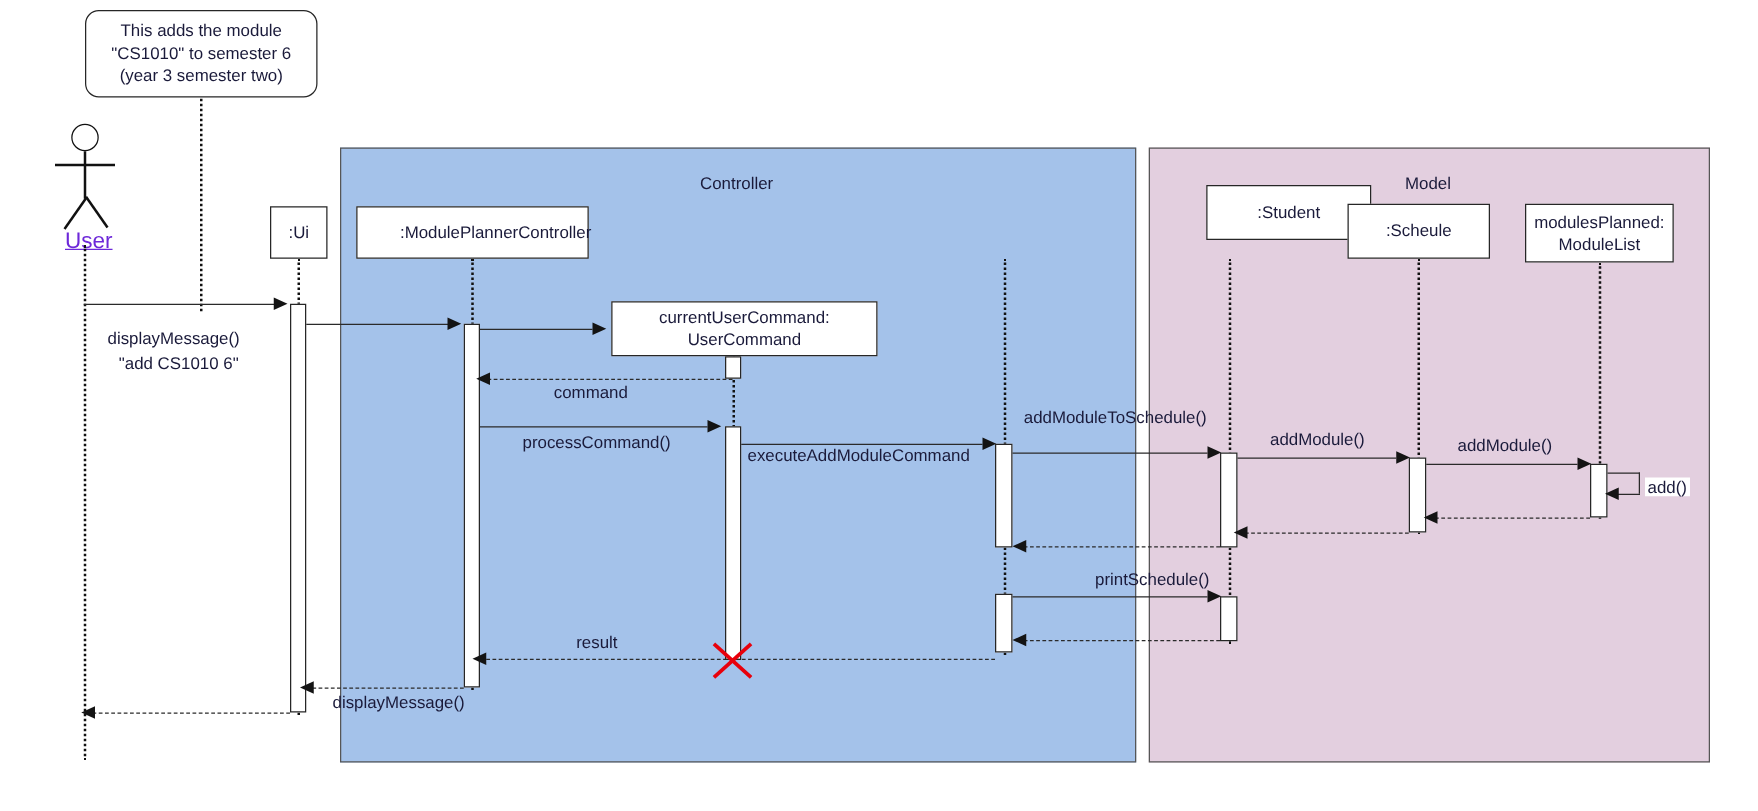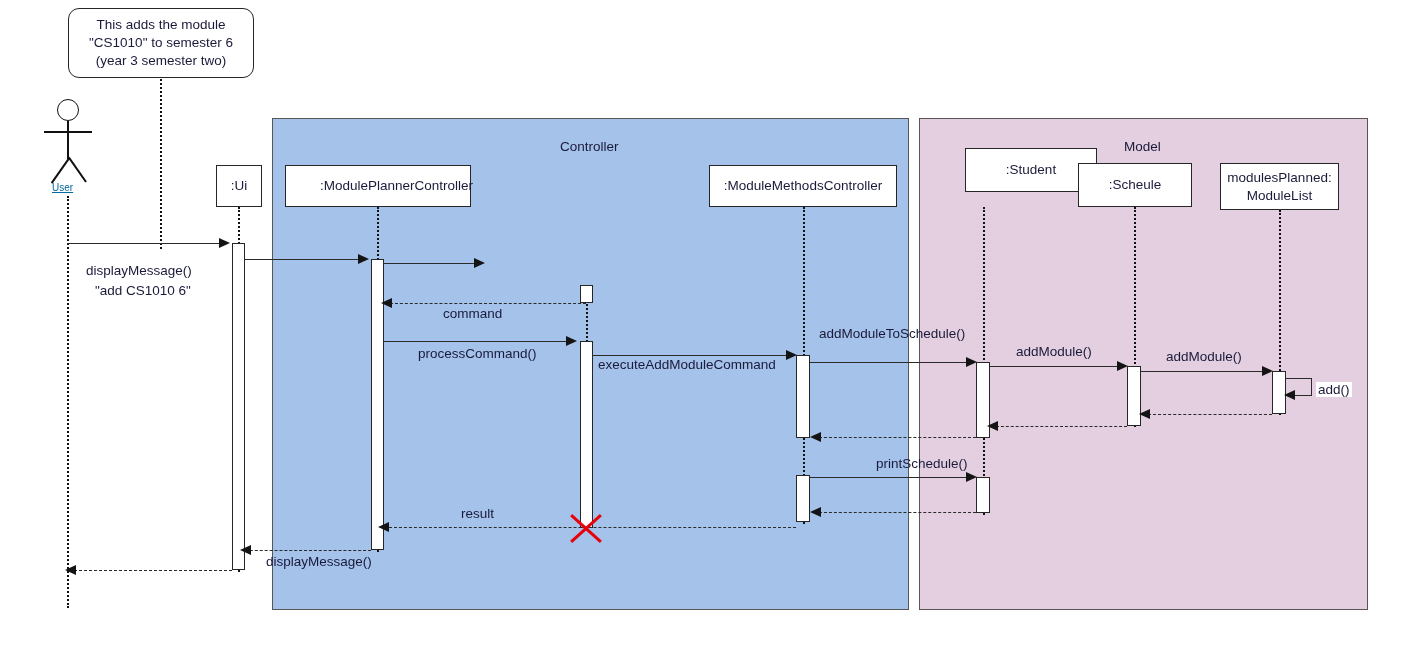--- a/index.html
+++ b/index.html
@@ -27,21 +27,21 @@
   .arrowL{position:absolute;width:0;height:0;border-top:5.5px solid transparent;
           border-bottom:5.5px solid transparent;border-right:11px solid #141414;z-index:9;}
   .msglabel{position:absolute;font-size:13.5px;color:#1a1a3a;white-space:nowrap;z-index:10;}
   .msglabel.boxed{background:#fff;padding:0 2px;}
 
   .vline{position:absolute;width:0;border-left:1.6px solid #2a2a2a;z-index:8;}
 
   .actor-head{position:absolute;width:22px;height:22px;border:1.7px solid #111;border-radius:50%;
               box-sizing:border-box;}
   .actor-seg{position:absolute;background:#111;transform-origin:0 0;}
-  .actor-label{position:absolute;font-size:10px;color:#0369a1;white-space:nowrap;text-decoration:underline;}
+  .actor-label{position:absolute;font-size:18px;color:#6d28d9;white-space:nowrap;text-decoration:underline;}
 
   .xmark{position:absolute;z-index:11;}
   .xmark i{position:absolute;display:block;width:40px;height:0;border-top:3px solid #e8000b;
            top:19px;left:0;}
   .xmark i.a{transform:rotate(42deg);}
   .xmark i.b{transform:rotate(-42deg);}
 </style>
 </head>
 <body>
 
@@ -65,22 +65,25 @@
   <div class="actor-seg" style="left:67px;top:121px;width:2px;height:38px;"></div>
   <div class="actor-seg" style="left:44px;top:131px;width:48px;height:2px;"></div>
   <div class="actor-seg" style="left:68px;top:158px;width:2px;height:30px;transform:rotate(35deg);"></div>
   <div class="actor-seg" style="left:68px;top:158px;width:2px;height:30px;transform:rotate(-35deg);"></div>
   <div class="actor-label" style="left:52px;top:182px;">User</div>
 
   <div class="lifebox" style="left:216px;top:165px;width:46px;height:42px;">:Ui</div>
 
   <div class="lifebox" style="left:285px;top:165px;width:186px;height:42px;padding-left:41px;">:ModulePlannerController</div>
 
+  <div class="lifebox" style="left:489px;top:241px;width:213px;height:44px;flex-direction:column;">
+    <div>currentUserCommand:</div>
+    <div>UserCommand</div>
+  </div>
 
-  <div class="lifebox" style="left:709px;top:165px;width:188px;height:42px;">:ModuleMethodsController</div>
 
   <div class="lifebox" style="left:929px;top:148px;width:132px;height:44px;margin-left:36px;">:Student</div>
 
   <div class="lifebox" style="left:1078px;top:163px;width:114px;height:44px;">:Scheule</div>
 
   <div class="lifebox" style="left:1220px;top:163px;width:119px;height:47px;flex-direction:column;">
     <div>modulesPlanned:</div>
     <div>ModuleList</div>
   </div>
 

